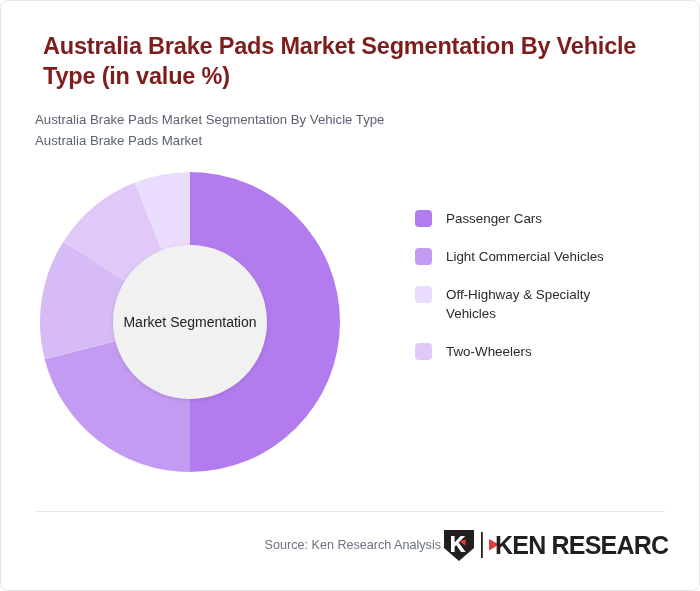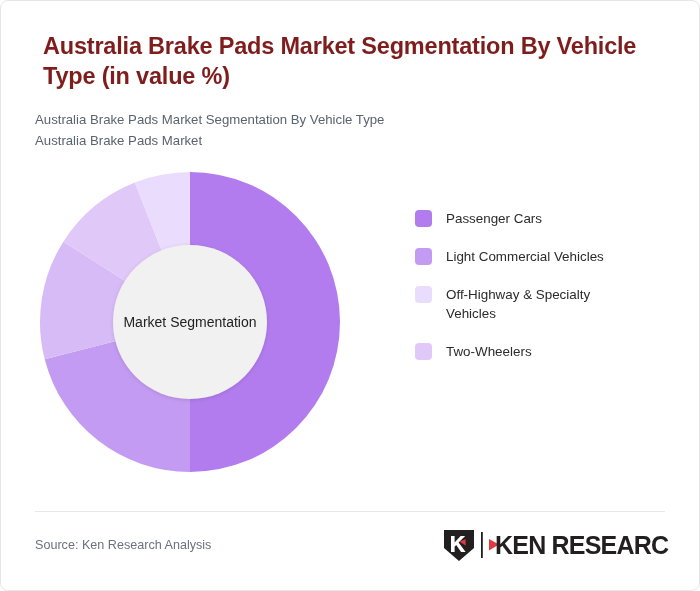--- a/index.html
+++ b/index.html
@@ -126,21 +126,21 @@
     background: #e8e8e8;
   }
 
   .footer {
     position: absolute;
     left: 34px;
     right: 30px;
     bottom: 28px;
     display: flex;
     align-items: center;
-    justify-content: space-between;
+    justify-content: flex-end;
   }
 
   .source-text {
     font-size: 12.6px;
     color: #6a7280;
   }
 
   .logo {
     display: flex;
     align-items: center;

